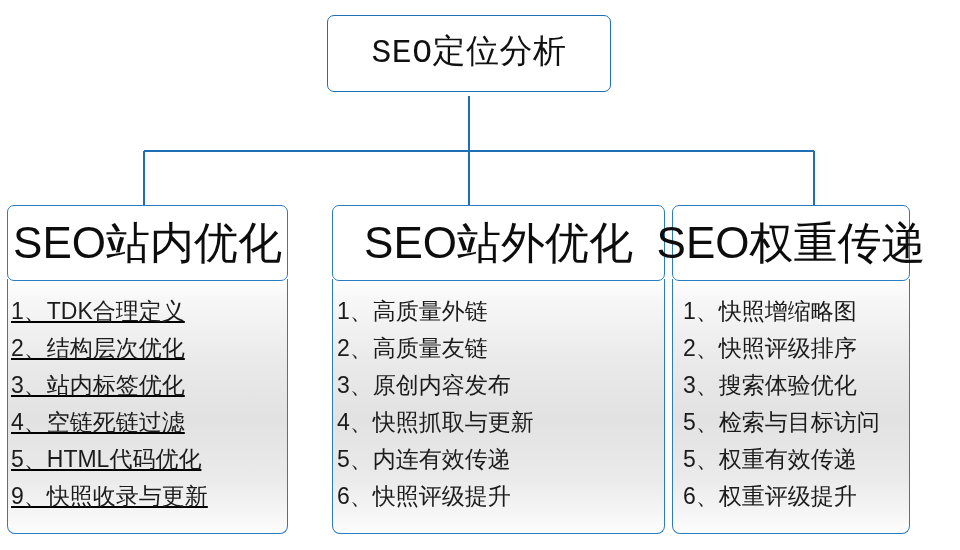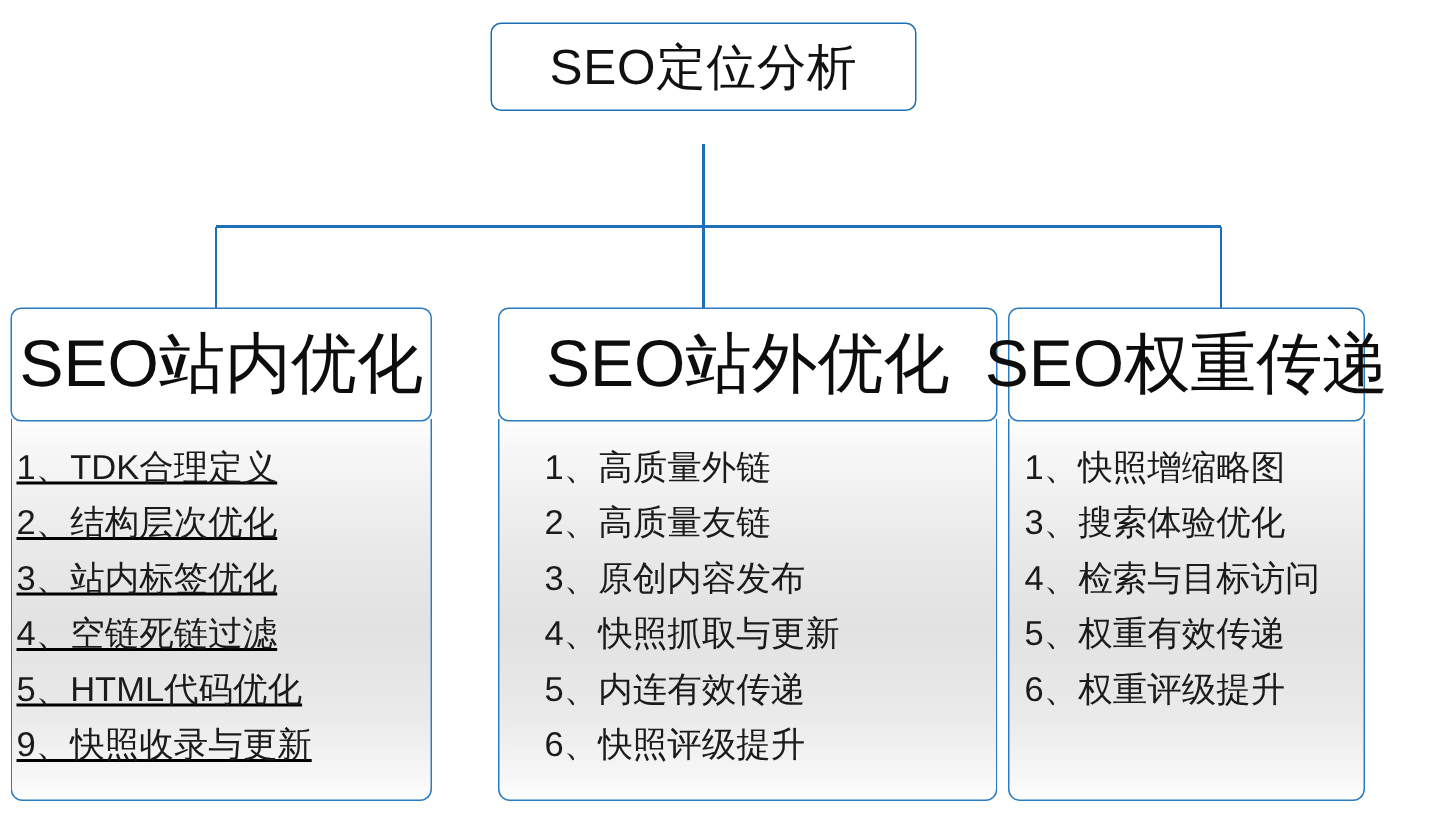--- a/index.html
+++ b/index.html
@@ -30,28 +30,29 @@
     height: 550px;
     pointer-events: none;
   }
 
   
   .root-box {
     position: absolute;
     left: 327px;
     top: 15px;
     width: 284px;
-    height: 59px;
+    height: 77px;
     box-sizing: border-box;
     border: 1.6px solid #1f6fb6;
     border-radius: 7px;
     background: #ffffff;
     display: flex;
     align-items: center;
     justify-content: center;
+    font-family: Liberation Mono, monospace;
   }
   .root-title {
     font-size: 33px;
     color: #111111;
     letter-spacing: 0.5px;
     line-height: 1;
     white-space: nowrap;
   }
 
   
@@ -107,21 +108,21 @@
     line-height: 37px;
     white-space: nowrap;
   }
 
   
   #branch-0 { left: 7px;   width: 281px; }
   #branch-1 { left: 332px; width: 333px; }
   #branch-2 { left: 672px; width: 238px; }
 
   #branch-0 .branch-list { padding-left: 3px; text-decoration: underline; }
-  #branch-1 .branch-list { padding-left: 30px; }
+  #branch-1 .branch-list { padding-left: 4px; }
   #branch-2 .branch-list { padding-left: 10px; }
 </style>
 </head>
 <body>
 
 <div id="canvas">
 
   <svg id="connectors" viewBox="0 0 960 550" width="960" height="550" aria-hidden="true">
     <g stroke="#1f6fb6" stroke-width="1.6" fill="none" shape-rendering="crispEdges">
 
@@ -173,21 +174,22 @@
     </div>
   </div>
 
   <div class="branch" id="branch-2">
     <div class="branch-header">
       <span class="branch-header-title">SEO权重传递</span>
     </div>
     <div class="branch-body">
       <ul class="branch-list">
         <li>1、快照增缩略图</li>
+        <li>2、快照评级排序</li>
         <li>3、搜索体验优化</li>
-        <li>4、检索与目标访问</li>
+        <li>5、检索与目标访问</li>
         <li>5、权重有效传递</li>
         <li>6、权重评级提升</li>
       </ul>
     </div>
   </div>
 
 </div>
 
 </body></html>

